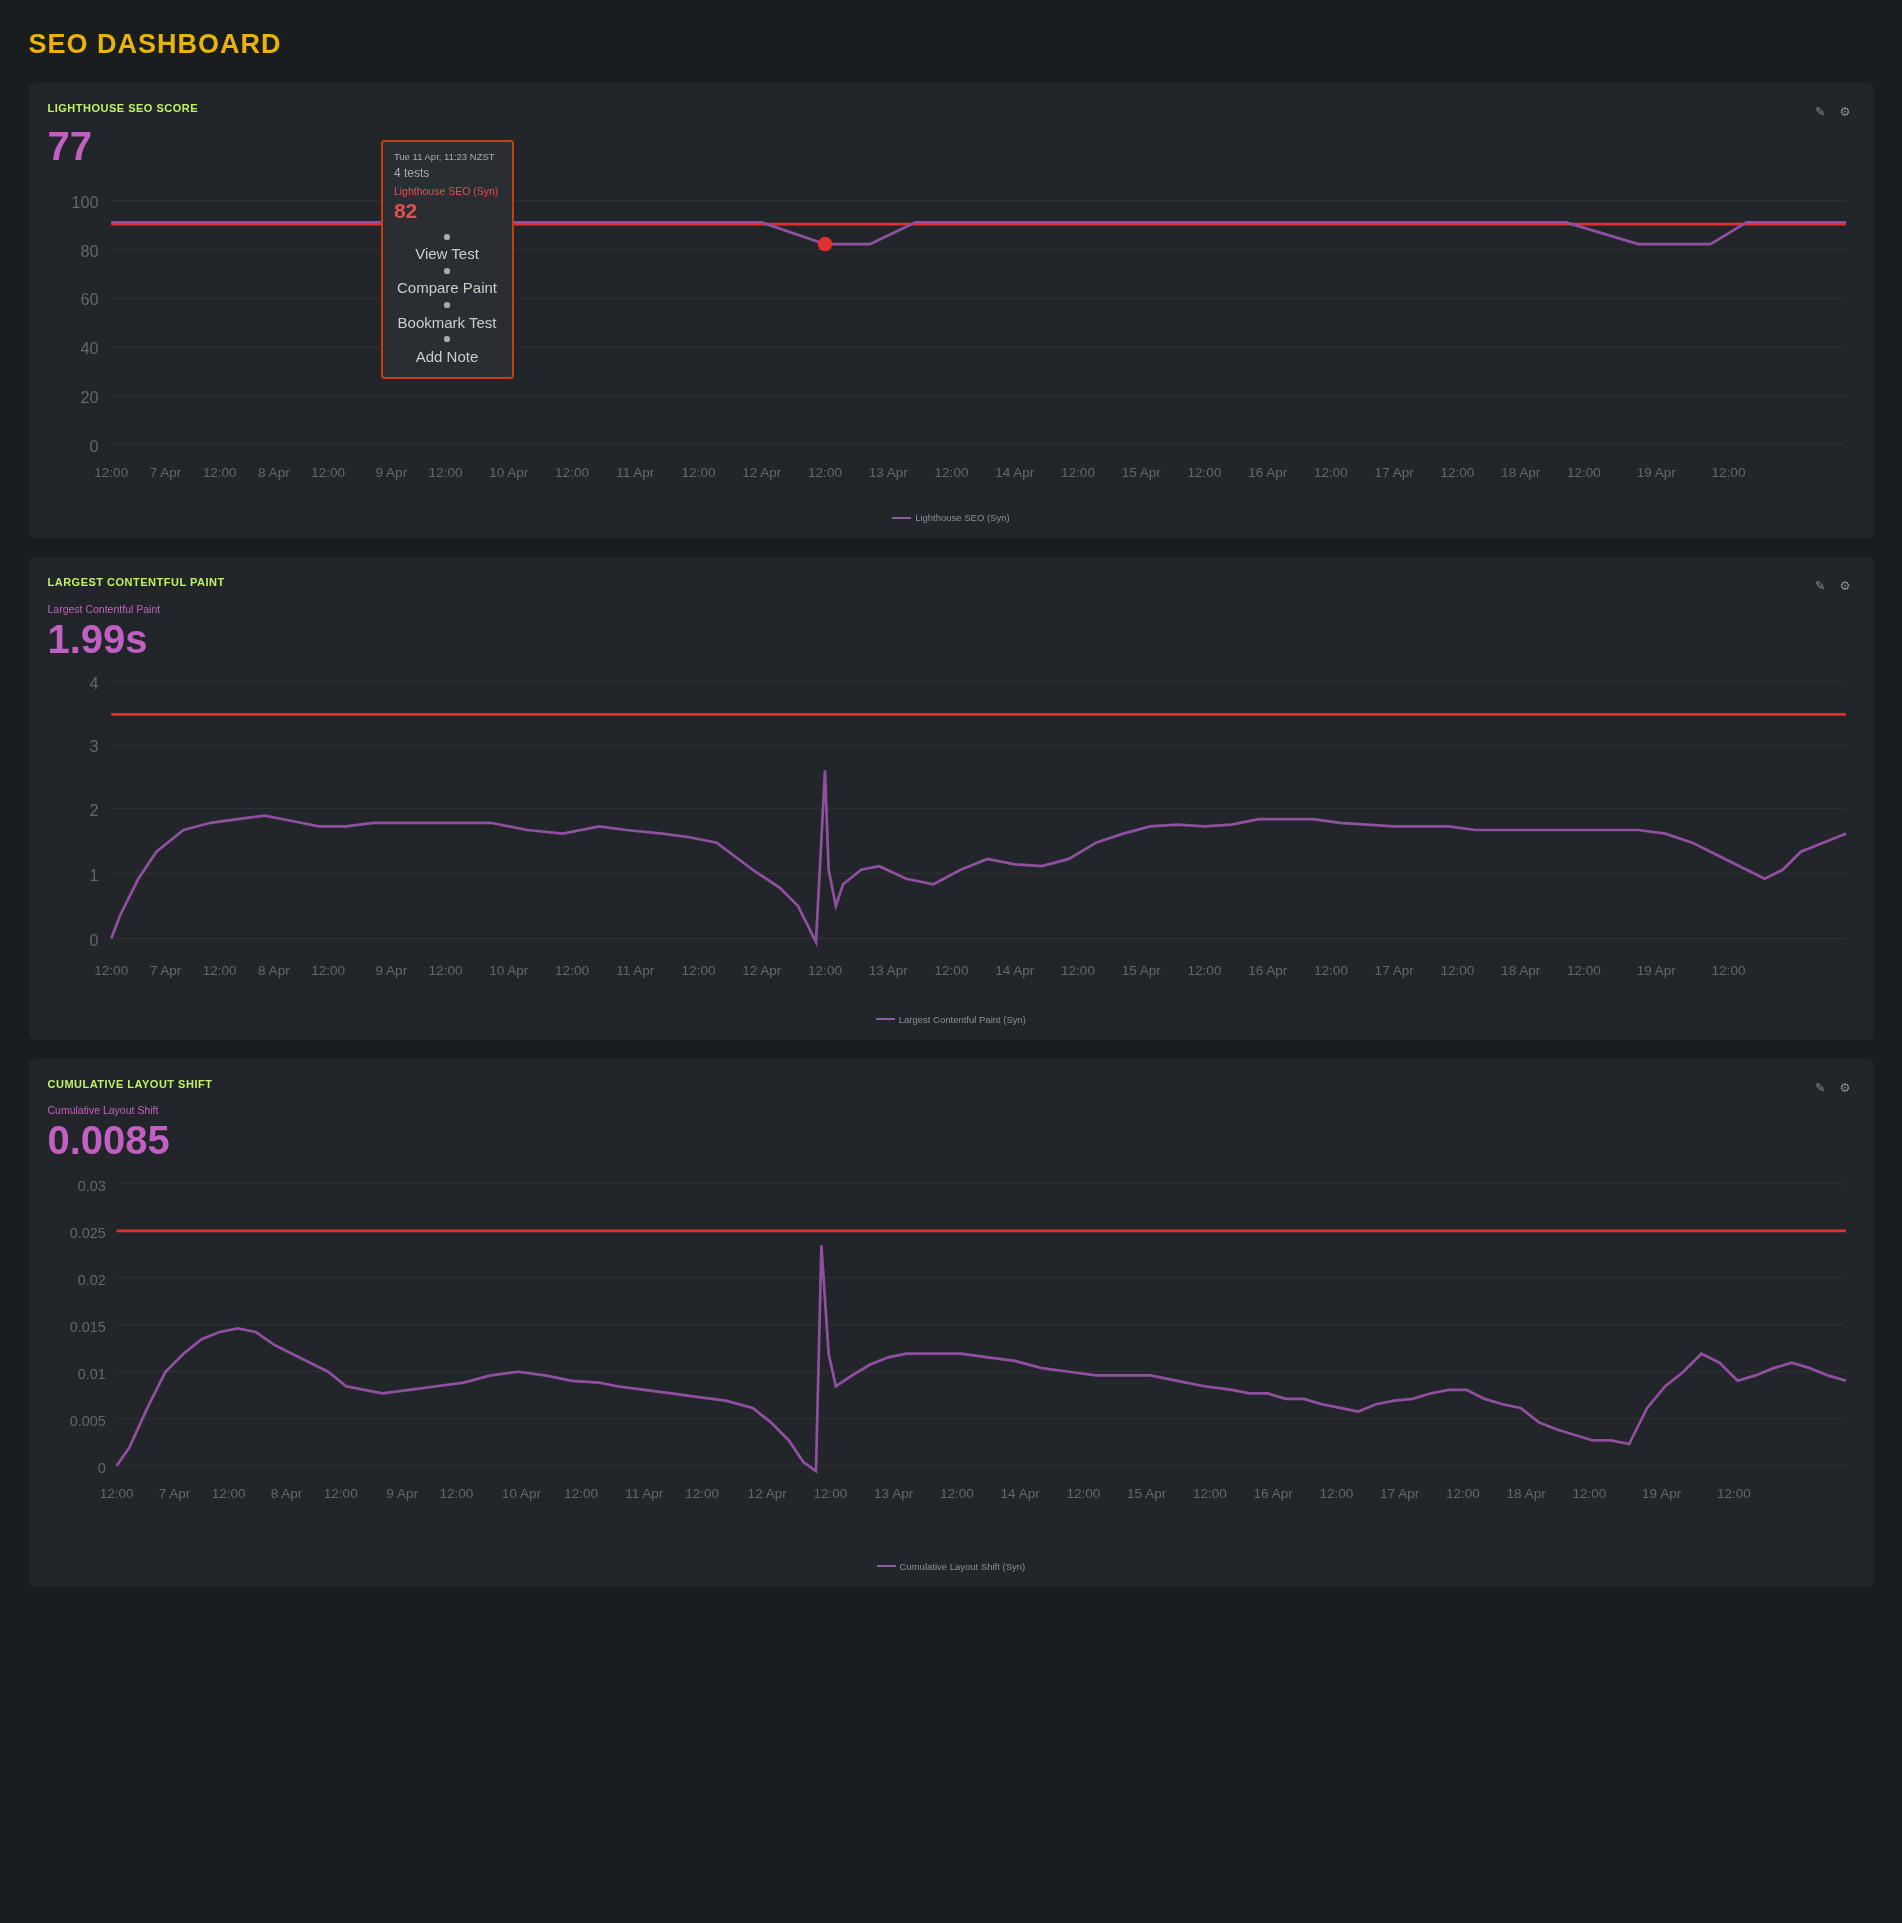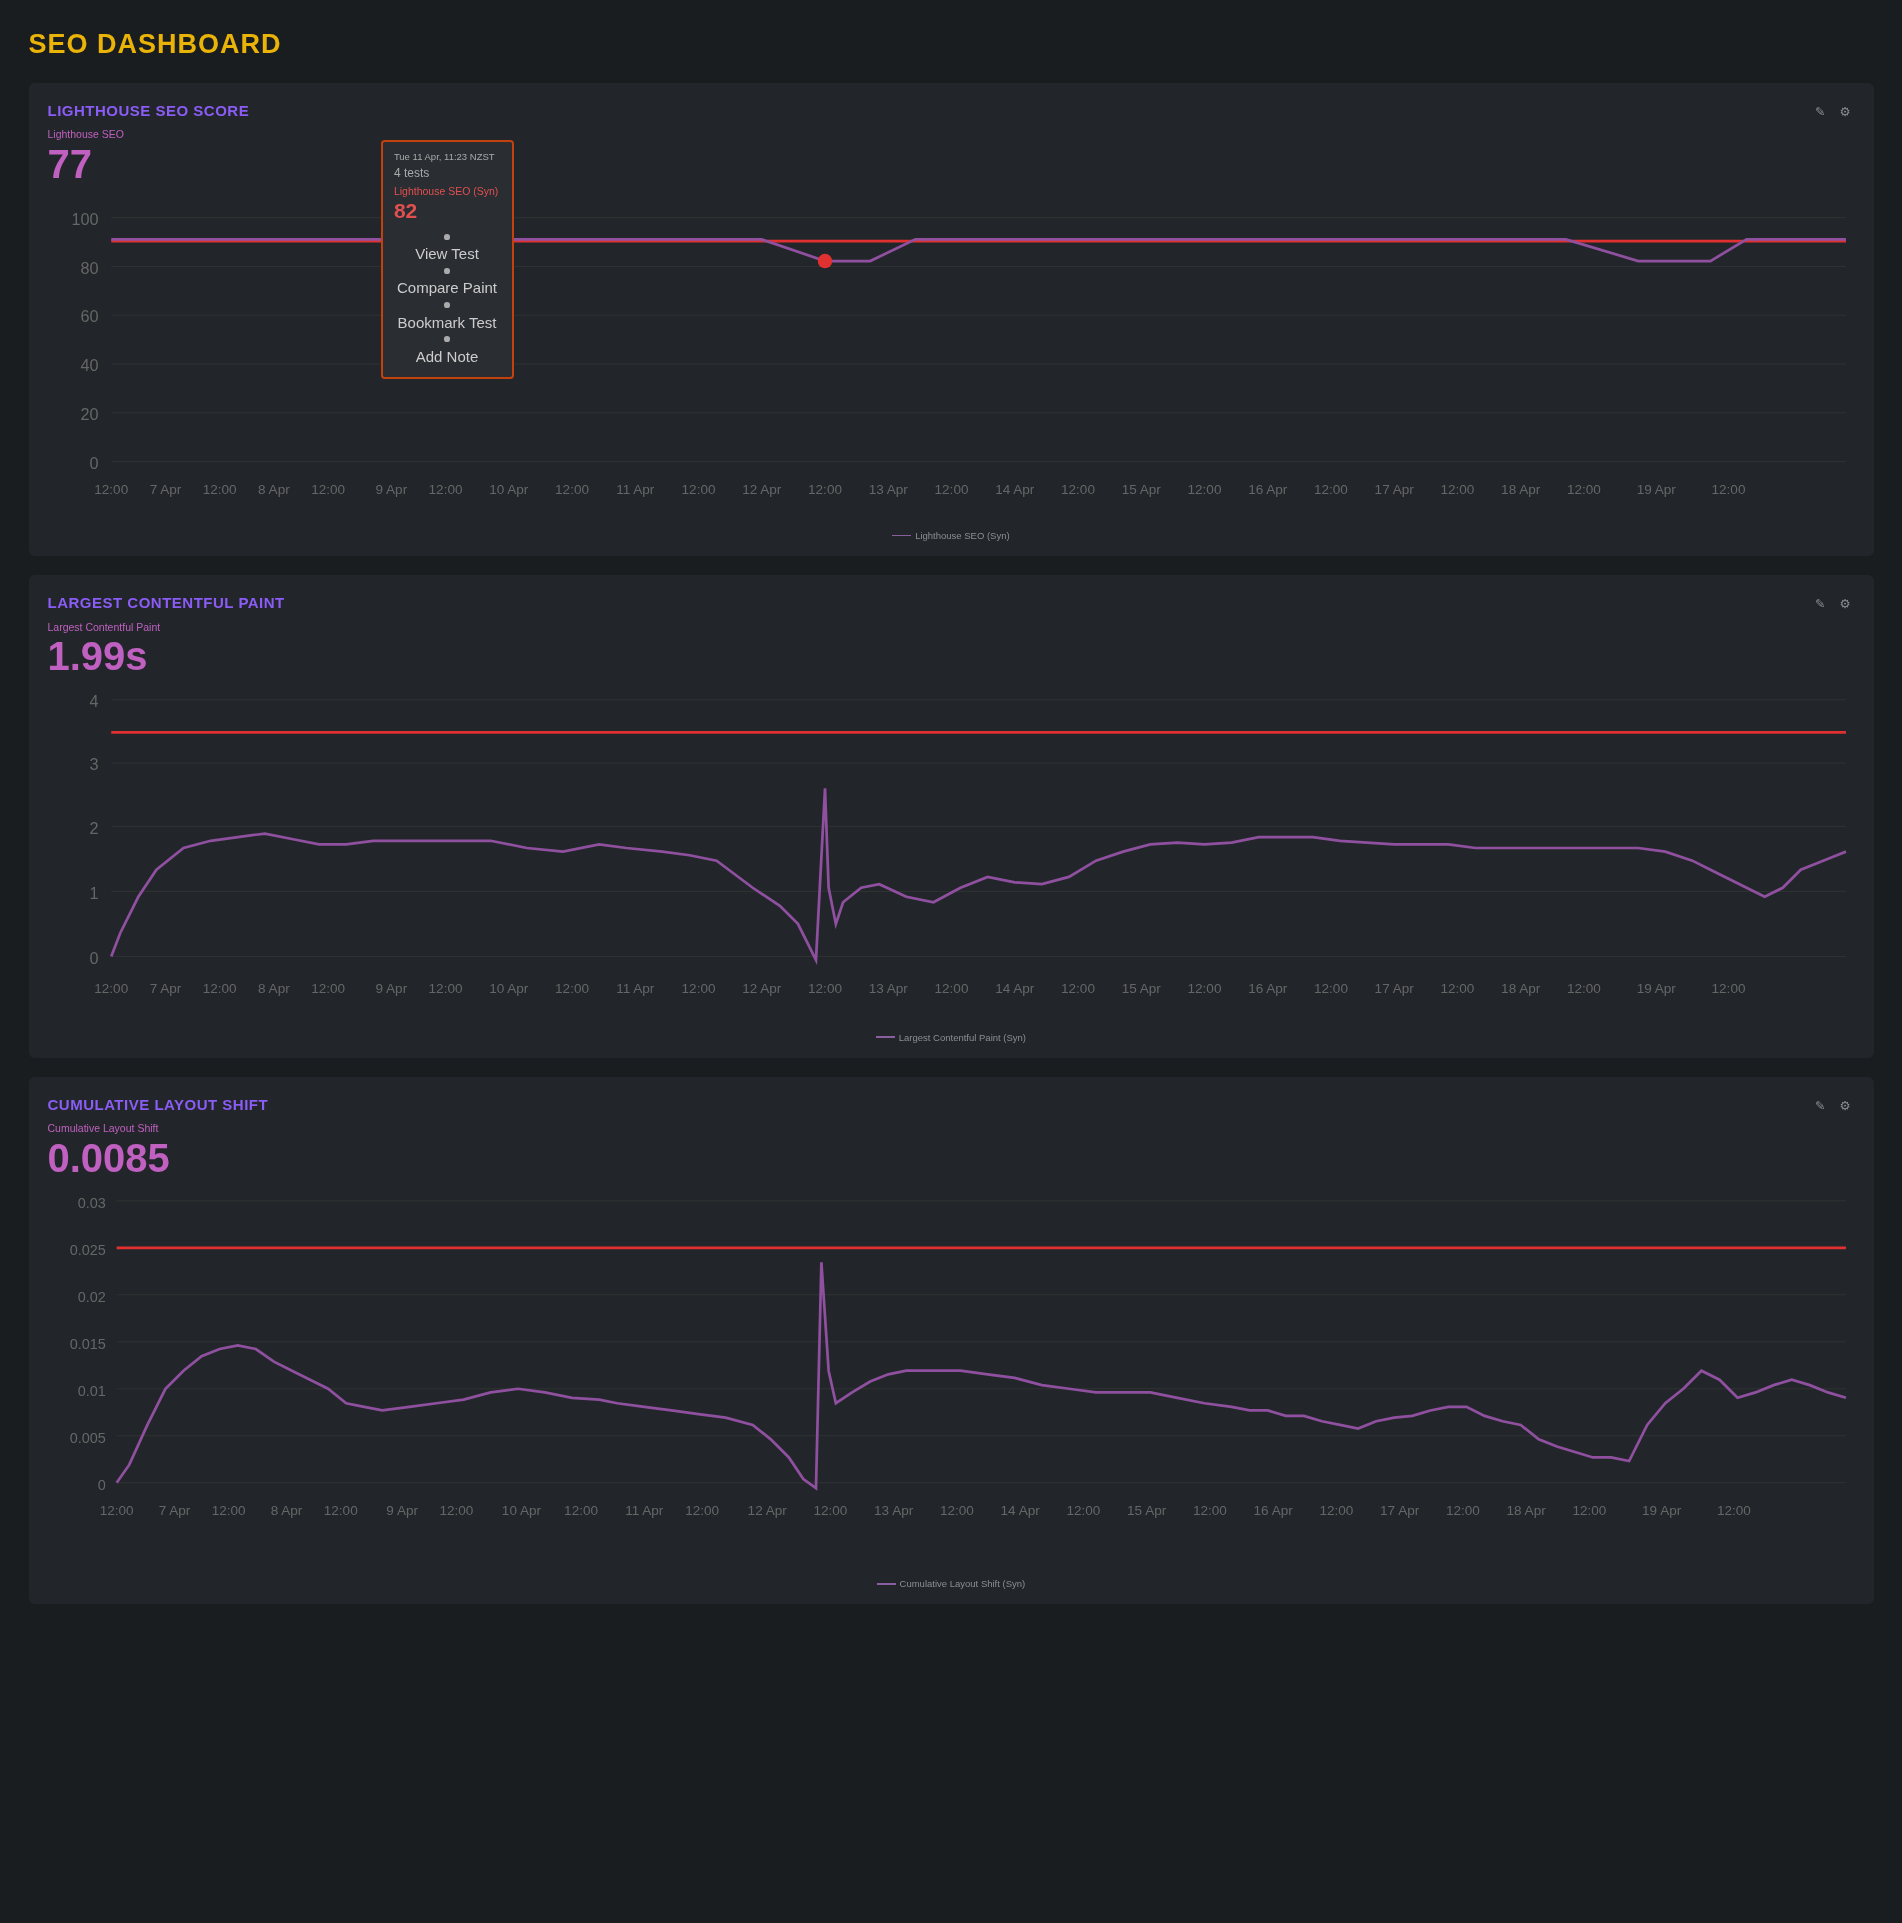--- a/index.html
+++ b/index.html
@@ -24,23 +24,23 @@
       margin-bottom: 19px;
       position: relative;
     }
     .panel-header {
       display: flex;
       justify-content: space-between;
       align-items: flex-start;
       margin-bottom: 3.8px;
     }
     .panel-title {
-      font-size: 15px;
+      font-size: 11px;
       font-weight: 700;
-      color: #8b5cf6;
+      color: #bef264;
       letter-spacing: 0.5px;
       text-transform: uppercase;
     }
     .panel-icons {
       display: flex;
       gap: 5.7px;
       align-items: center;
     }
     .panel-icon {
       color: #8a8f95;
@@ -144,21 +144,20 @@
 <h1 class="page-title">SEO DASHBOARD</h1>
 
 <div class="panel">
   <div class="panel-header">
     <span class="panel-title">LIGHTHOUSE SEO SCORE</span>
     <div class="panel-icons">
       <span class="panel-icon">✎</span>
       <span class="panel-icon">⚙</span>
     </div>
   </div>
-  <div class="metric-label">Lighthouse SEO</div>
   <div class="metric-value">77</div>
 
   <div class="tooltip-box">
     <div class="tooltip-date">Tue 11 Apr, 11:23 NZST</div>
     <div class="tooltip-tests">4 tests</div>
     <div class="tooltip-metric-name">Lighthouse SEO (Syn)</div>
     <div class="tooltip-metric-value">82</div>
     <div class="tooltip-item">
       <span class="tooltip-dot"></span>
       <span>View Test</span>

